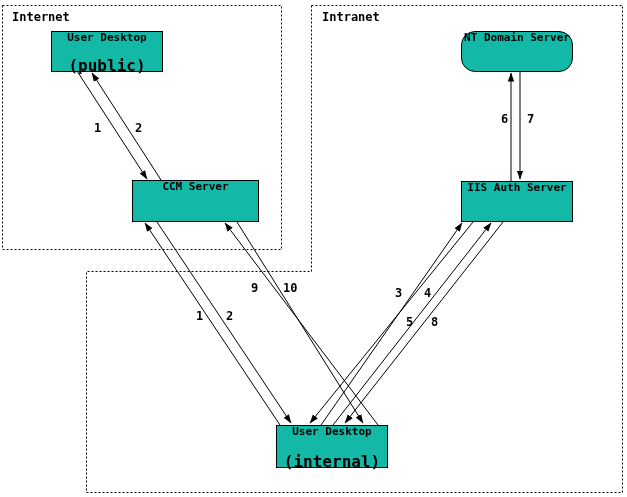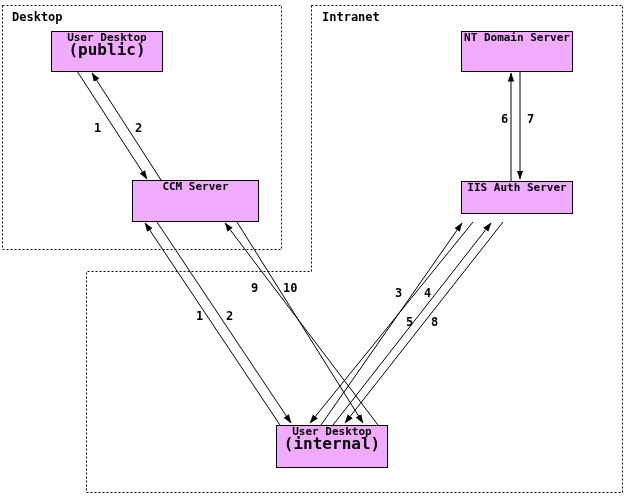--- a/index.html
+++ b/index.html
@@ -13,23 +13,23 @@
   .layer { position:absolute; left:0; top:0; }
   .zone-label {
     position:absolute;
     font-size:12px; font-weight:bold; color:#000;
     white-space:nowrap; line-height:12px;
   }
   .node {
     position:absolute;
     box-sizing:border-box;
     border:1px solid #000;
-    background:#f0abfc;
+    background:#14b8a6;
     display:flex; flex-direction:column;
-    align-items:center; justify-content:flex-start;
+    align-items:center; justify-content:space-between;
     text-align:center;
   }
   .node-title { font-size:11px; font-weight:bold; color:#000; line-height:12px; white-space:nowrap; }
   .node-sub   { font-size:16px; font-weight:bold; color:#000; line-height:11px; white-space:nowrap; }
   .edge-label-text {
     font-family:"DejaVu Sans Mono", monospace;
     font-size:12px; font-weight:bold; fill:#000;
   }
 </style>
 </head>
@@ -72,37 +72,37 @@
     <text class="edge-label-text" x="251" y="292">9</text>
     <text class="edge-label-text" x="283" y="292">10</text>
     <text class="edge-label-text" x="395" y="297">3</text>
     <text class="edge-label-text" x="424" y="297">4</text>
     <text class="edge-label-text" x="406" y="326">5</text>
     <text class="edge-label-text" x="431" y="326">8</text>
     <text class="edge-label-text" x="501" y="123">6</text>
     <text class="edge-label-text" x="527" y="123">7</text>
   </svg>
 
-  <div class="zone-label" style="left:12px; top:11px;">Desktop</div>
+  <div class="zone-label" style="left:12px; top:11px;">Internet</div>
   <div class="zone-label" style="left:322px; top:11px;">Intranet</div>
 
   <div class="node" style="left:51px; top:31px; width:112px; height:41px;">
     <div class="node-title">User Desktop</div>
     <div class="node-sub">(public)</div>
   </div>
 
   <div class="node" style="left:132px; top:180px; width:127px; height:42px;">
     <div class="node-title">CCM Server</div>
   </div>
 
-  <div class="node" style="left:461px; top:31px; width:112px; height:41px;">
+  <div class="node" style="left:461px; top:31px; width:112px; height:41px;border-radius:14px;">
     <div class="node-title">NT Domain Server</div>
   </div>
 
-  <div class="node" style="left:461px; top:181px; width:112px; height:33px;">
+  <div class="node" style="left:461px; top:181px; width:112px; height:41px;">
     <div class="node-title">IIS Auth Server</div>
   </div>
 
   <div class="node" style="left:276px; top:425px; width:112px; height:43px;">
     <div class="node-title">User Desktop</div>
     <div class="node-sub">(internal)</div>
   </div>
 
 </div>
 

